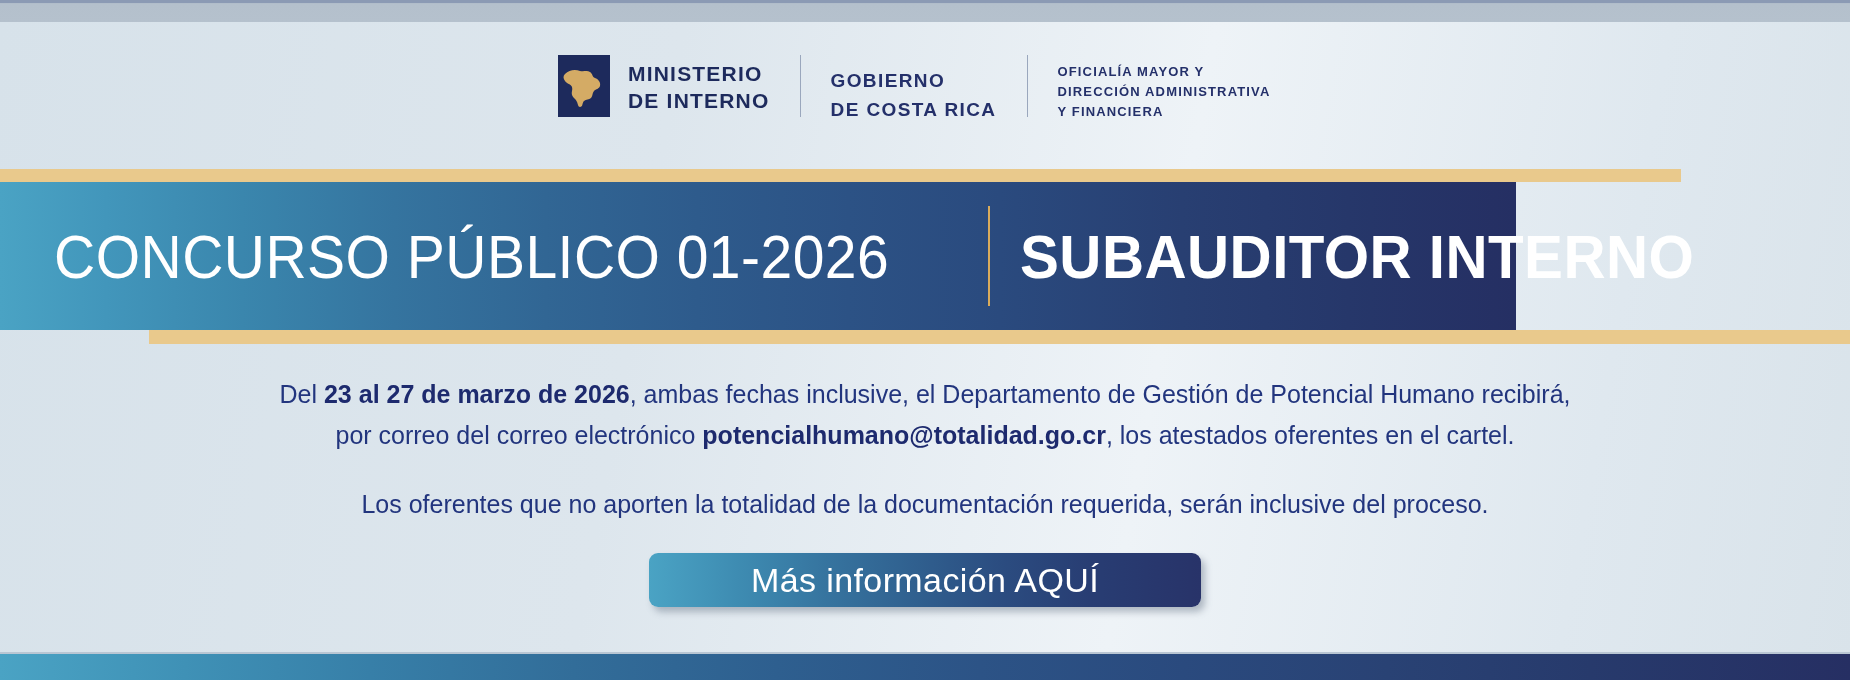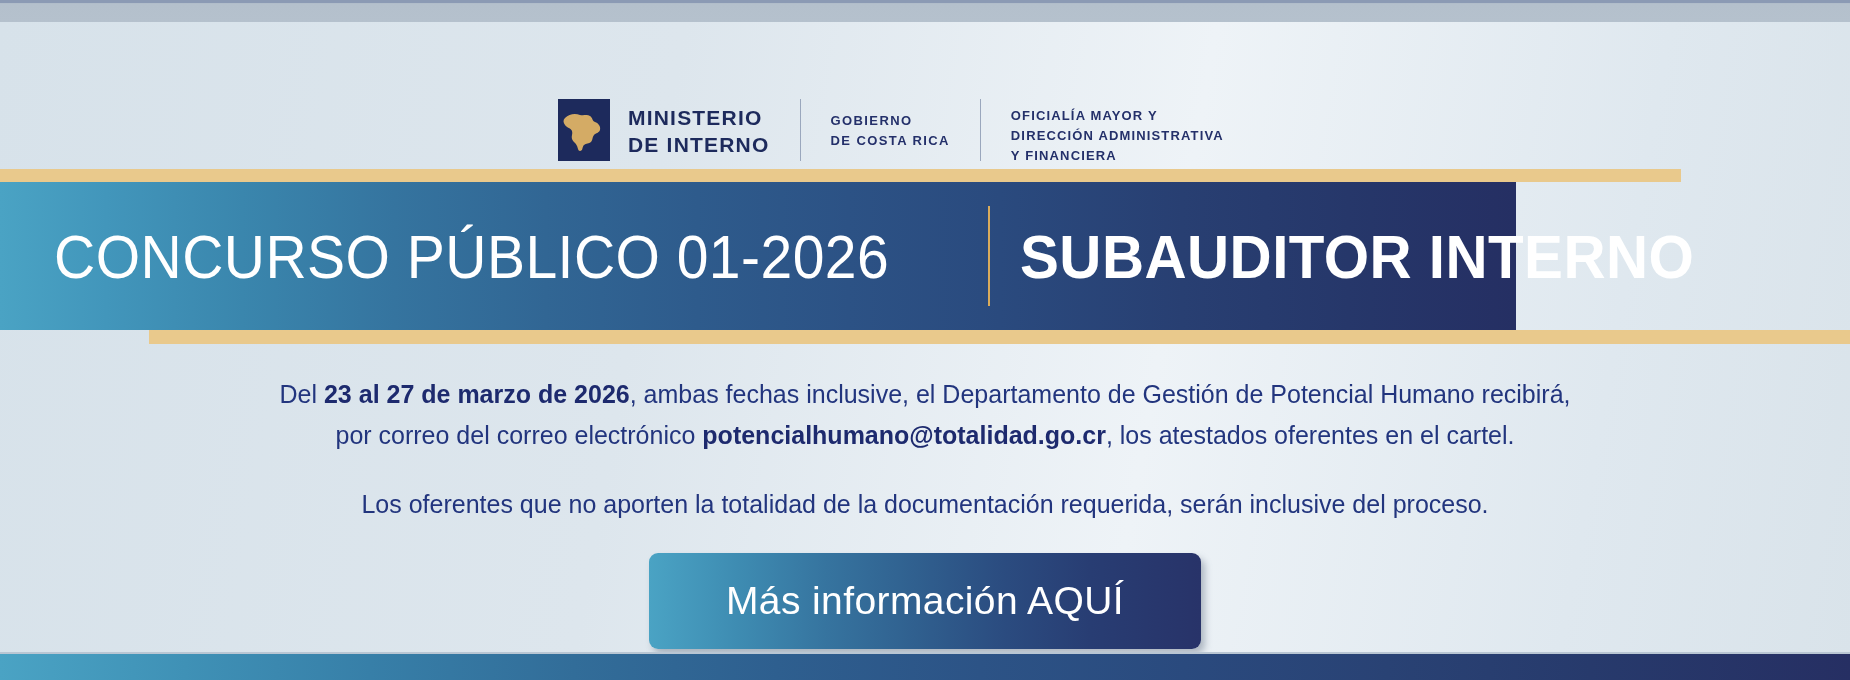--- a/index.html
+++ b/index.html
@@ -36,21 +36,20 @@
   }
 
   
   .logo-row {
     position: absolute;
     top: 55px;
     left: 558px;
     display: flex;
     align-items: flex-start;
     height: 72px;
-    margin-top: 44px;
   }
 
   .crest {
     width: 52px;
     height: 62px;
     background: #1d2a5c;
     position: relative;
     flex: 0 0 auto;
   }
   .crest svg { position: absolute; top: 7px; left: 4px; }
@@ -70,21 +69,21 @@
     width: 1px;
     height: 62px;
     background: #9aa7bd;
     margin: 0 30px;
     flex: 0 0 auto;
   }
 
   .gov-name {
     color: #24306a;
     font-weight: bold;
-    font-size: 13px;
+    font-size: 19px;
     letter-spacing: 1.4px;
     line-height: 1.5;
     padding-top: 12px;
     white-space: nowrap;
   }
 
   .office-name {
     color: #24306a;
     font-weight: bold;
     font-size: 13px;
@@ -194,33 +193,33 @@
   .cta-wrap {
     position: absolute;
     top: 553px;
     left: 0;
     width: 1850px;
     display: flex;
     justify-content: center;
   }
   .cta-button {
     width: 552px;
-    height: 96px;
+    height: 54px;
     border: none;
     border-radius: 9px;
     background: linear-gradient(90deg,
         #4aa3c4 0%,
         #3e8cb2 16%,
         #36749f 32%,
         #30608f 48%,
         #2b4c80 64%,
         #283d73 80%,
         #283369 100%);
     color: #ffffff;
-    font-size: 39px;
+    font-size: 34px;
     font-weight: 400;
     letter-spacing: 0.4px;
     cursor: pointer;
     box-shadow: 4px 5px 7px rgba(90,105,125,0.42);
     font-family: "Liberation Sans", sans-serif;
   }
 
   
   .bottom-strip {
     position: absolute;

